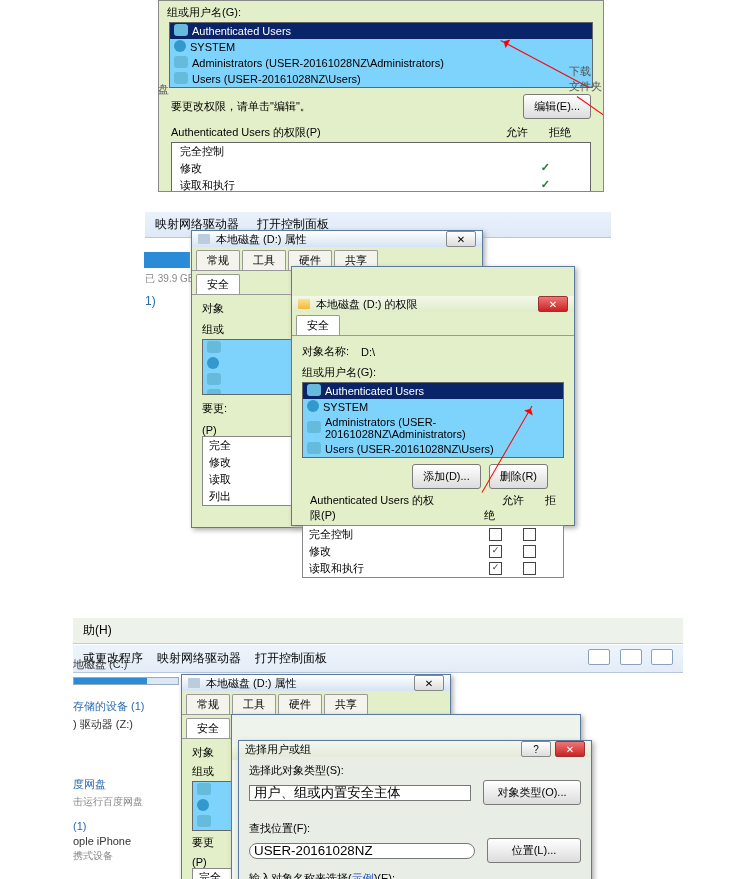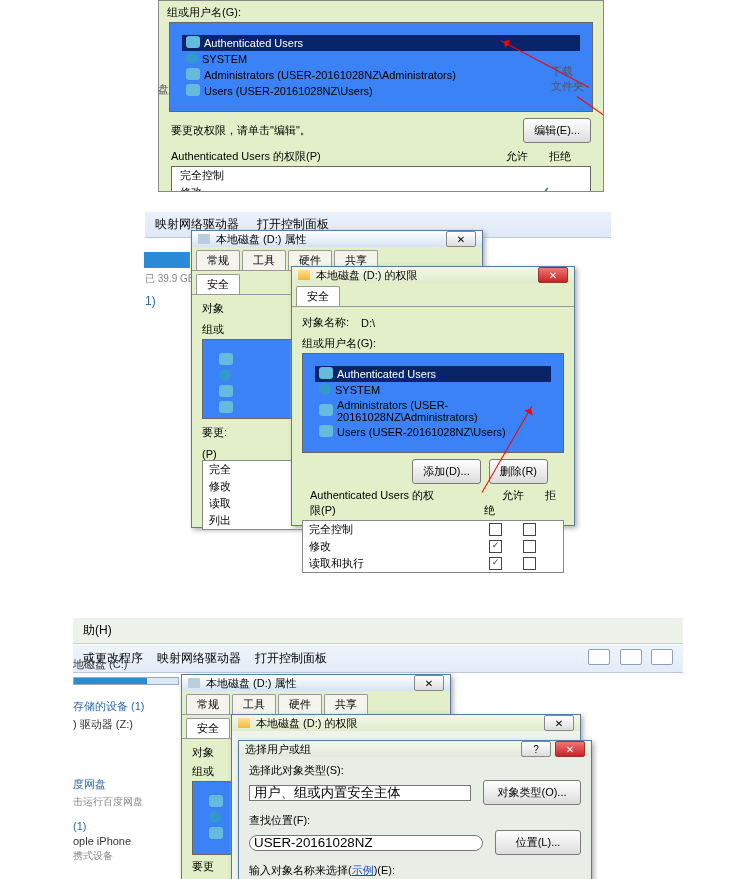--- a/index.html
+++ b/index.html
@@ -20,24 +20,24 @@
     margin-left: 158px;
     background: #e3efc8;
     border: 1px solid #888;
     padding: 2px;
     height: 186px;
     overflow: hidden;
     position: relative;
   }
   .groupuser-label { padding: 2px 6px; }
   .userlist {
-    background: #3b82f6;
+    background: #7dd3fc;
     border: 1px solid #666;
     margin: 0 8px;
-    padding: 12px;
+    padding: 0;
     list-style: none;
     font-size: 11px;
   }
   .userlist li {
     padding: 1px 4px;
     display: flex;
     align-items: center;
     gap: 4px;
   }
   .userlist li.sel {
@@ -100,21 +100,21 @@
     border: 1px solid #5a7aa0;
     background: #e3efc8;
     box-shadow: 2px 2px 5px #aaa;
     font-size: 11px;
   }
   .titlebar {
     display:flex; align-items:center; justify-content:space-between;
     padding: 0 6px;
     background: linear-gradient(#fff,#d5e3f3);
   }
-  .titlebar.green { background: linear-gradient(#f3f8e8,#dfeccb); }
+  .titlebar.green { background: linear-gradient(#f3f8e8,#dfeccb); margin-top: 29px; }
   .titlebar .t-left { display:flex; align-items:center; gap:6px; }
   .close-x, .close-red, .help-btn {
     width: 28px; height: 14px;
     border: 1px solid #888;
     display:flex; align-items:center; justify-content:center;
     font-size:10px;
     border-radius: 2px;
     background: linear-gradient(#fff,#ddd);
     cursor:pointer;
   }
@@ -281,21 +281,21 @@
             <span class="tick">✓</span>
             <span></span>
           </span>
         </div>
 
     </div>
     <div class="arrow" style="left:430px; top:86px; width:100px; transform:rotate(208deg);"></div>
     <div class="arrow" style="left:418px; top:95px; width:110px; transform:rotate(35deg);"></div>
   </div>
 
-  <div style="position:absolute; right:145px; top:64px; font-size:11px; color:#555;">
+  <div style="position:absolute; right:127px; top:64px; font-size:11px; color:#555;">
     <div>下载</div>
     <div>文件夹</div>
   </div>
   <div style="position:absolute; left:158px; top:82px; font-size:11px; color:#555;">盘</div>
 </div>
 
 <div class="shot shot2wrap">
   <div class="explorer-bar">
     <span>映射网络驱动器</span>
     <span>打开控制面板</span>
@@ -510,24 +510,24 @@
         <div class="help-btn">?</div>
         <div class="close-red">✕</div>
       </div>
     </div>
     <div class="pane">
       <div>选择此对象类型(S):</div>
       <div class="field-row">
         <input class="inputline" readonly="" style="flex: 1 1 0%;" value="用户、组或内置安全主体">
         <button class="btn" style="width:98px">对象类型(O)...</button>
       </div>
-      <div style="margin-top:6px">查找位置(F):</div>
+      <div style="margin-top:14px">查找位置(F):</div>
       <div class="field-row">
         <input class="inputline" readonly="" style="flex: 1 1 0%; border-radius: 8px;" value="USER-20161028NZ">
-        <button class="btn" style="width:86px">位置(L)...</button>
+        <button class="btn" style="width:94px">位置(L)...</button>
       </div>
       <div style="margin-top:6px">
         <span>输入对象名称来选择(</span><span class="link">示例</span><span>)(E):</span>
       </div>
 
     </div>
 
   </div>
 </div>
 <div style="height:360px;"></div>

